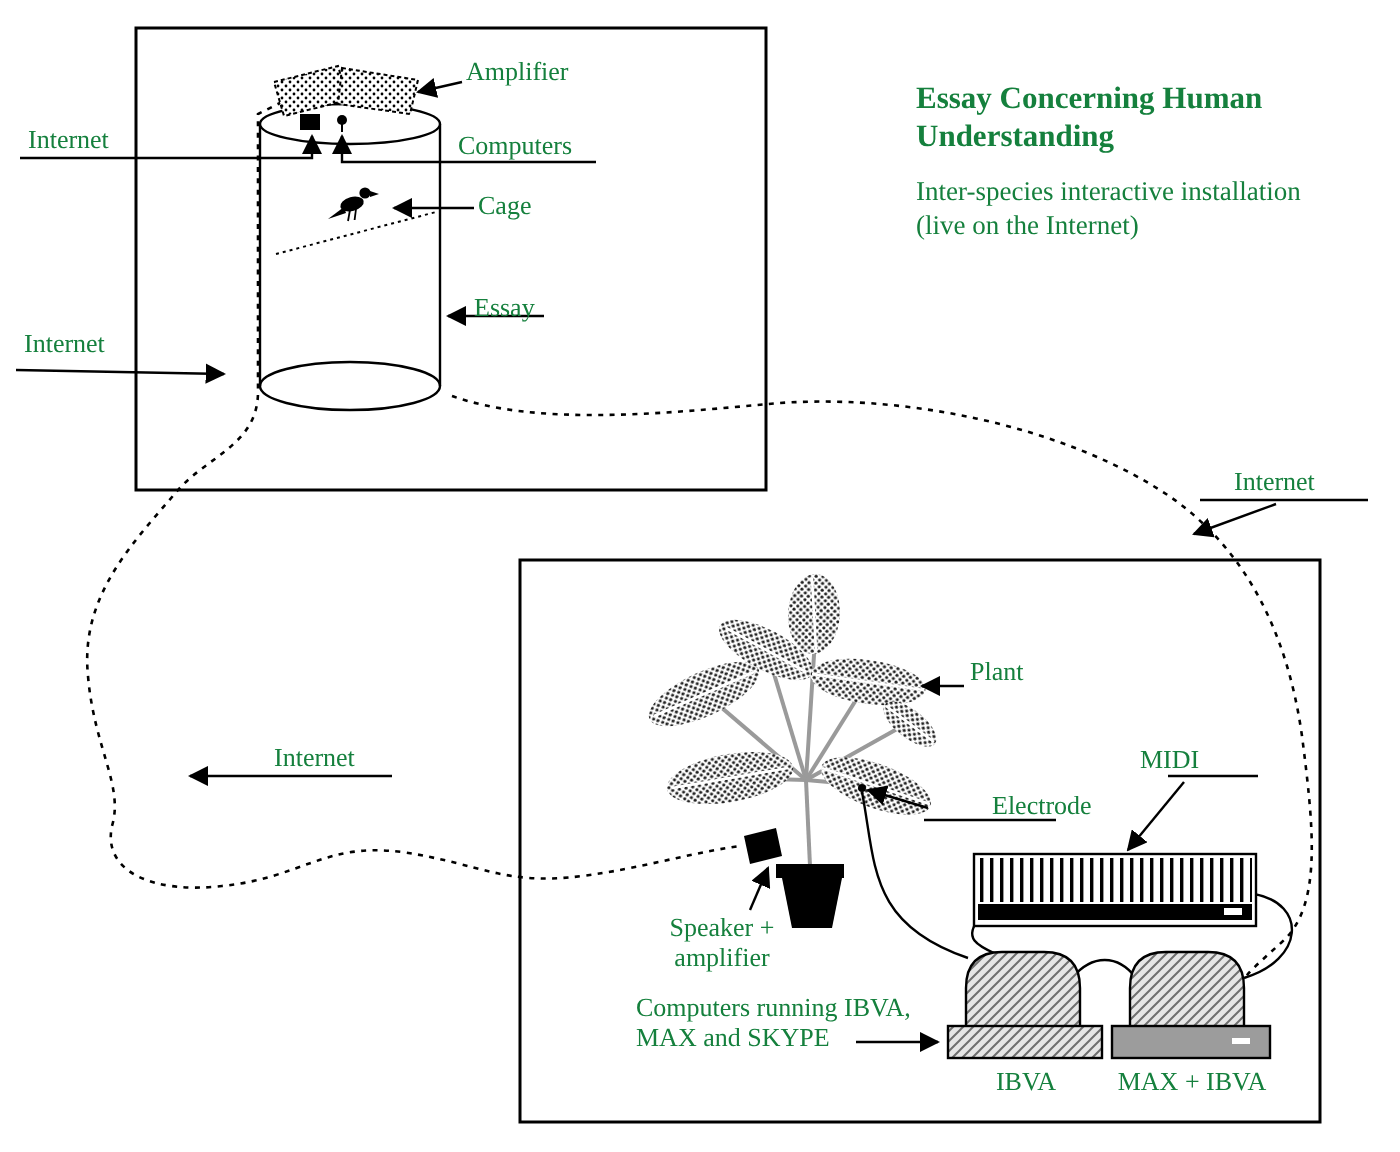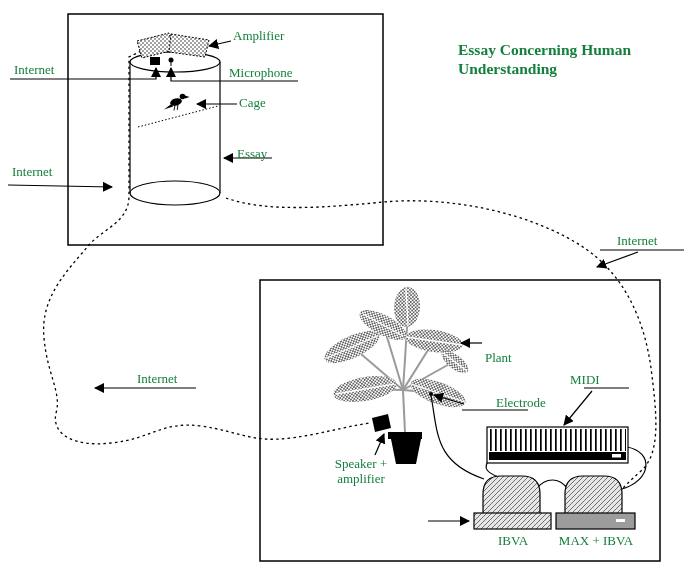--- a/index.html
+++ b/index.html
@@ -156,32 +156,36 @@
     <line x1="462" y1="410" x2="528" y2="410" stroke="#000" stroke-width="1.2"></line>
     <line x1="464" y1="404" x2="434" y2="395" stroke="#000" stroke-width="1.2" marker-end="url(#arr)"></line>
     <line x1="584" y1="388" x2="629" y2="388" stroke="#000" stroke-width="1.2"></line>
     <line x1="592" y1="391" x2="564" y2="425" stroke="#000" stroke-width="1.2" marker-end="url(#arr)"></line>
     <line x1="375" y1="455" x2="384" y2="434" stroke="#000" stroke-width="1.2" marker-end="url(#arr)"></line>
     <line x1="428" y1="521" x2="469" y2="521" stroke="#000" stroke-width="1.2" marker-end="url(#arr)"></line>
   </svg>
 
   <div class="label title" style="left:458px; top:40px;">Essay Concerning Human
 Understanding</div>
+  <div class="label subtitle" style="left:458px; top:88px;">Inter-species interactive installation
+(live on the Internet)</div>
 
   <div class="label" style="left:233px; top:28px;">Amplifier</div>
   <div class="label" style="left:14px; top:62px;">Internet</div>
-  <div class="label" style="left:229px; top:65px;">Microphone</div>
+  <div class="label" style="left:229px; top:65px;">Computers</div>
   <div class="label" style="left:239px; top:95px;">Cage</div>
   <div class="label" style="left:237px; top:146px;">Essay</div>
   <div class="label" style="left:12px; top:164px;">Internet</div>
 
   <div class="label" style="left:617px; top:233px;">Internet</div>
   <div class="label" style="left:137px; top:371px;">Internet</div>
 
-  <div class="label" style="left:485px; top:350px;text-align:center;">Plant</div>
+  <div class="label" style="left:485px; top:328px;text-align:center;">Plant</div>
   <div class="label" style="left:464px; top:395px;margin-left:32px;">Electrode</div>
   <div class="label" style="left:570px; top:372px;">MIDI</div>
   <div class="label center" style="left:328px; top:456px; width:66px;">Speaker +
 amplifier</div>
+  <div class="label" style="left:318px; top:496px;">Computers running IBVA,
+MAX and SKYPE</div>
   <div class="label center" style="left:475px; top:533px; width:76px;">IBVA</div>
   <div class="label center" style="left:553px; top:533px; width:86px;">MAX + IBVA</div>
 
 </div>
 
 </body></html>

